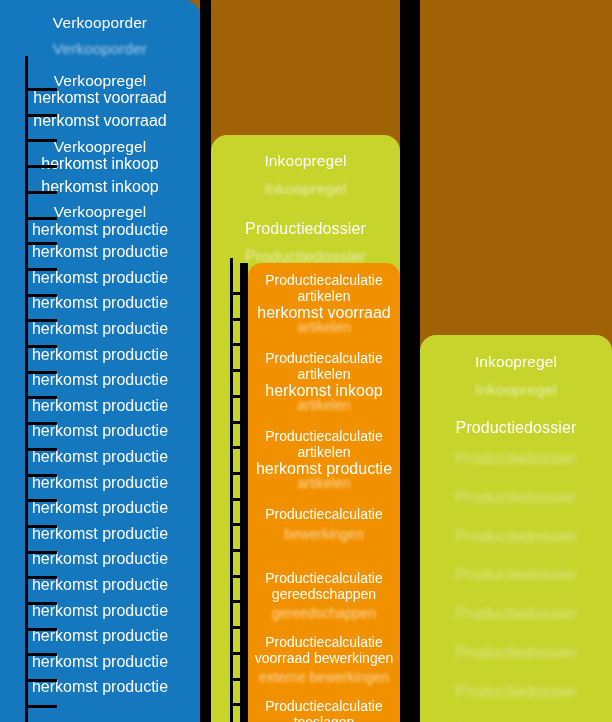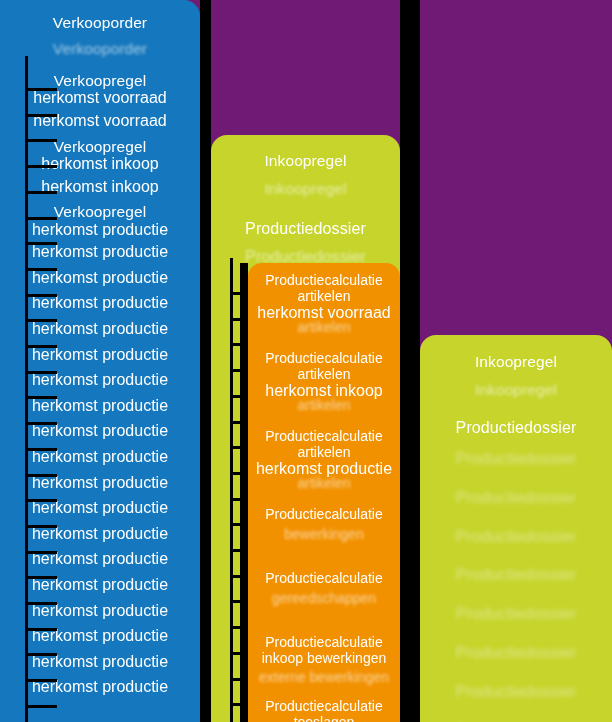--- a/index.html
+++ b/index.html
@@ -2,21 +2,21 @@
 <html><head>
 <meta charset="utf-8">
 <title>Hierarchy Panels</title>
 <style>
   html,body{margin:0;padding:0;background:#000;}
   body{
     width:612px;height:722px;position:relative;overflow:hidden;
     font-family:"Liberation Sans","DejaVu Sans",sans-serif;
     background:#000;
   }
-  #stage{position:absolute;inset:0;width:612px;height:722px;overflow:hidden;background:#701a75;}
+  #stage{position:absolute;inset:0;width:612px;height:722px;overflow:hidden;background:#a16207;}
 
   
   .panel{
     position:absolute;
     border-radius:14px 14px 0 0;
     overflow:hidden;
     color:#fff;
     box-sizing:border-box;
   }
   .panel .rows{position:absolute;left:0;top:0;width:100%;}
@@ -188,25 +188,26 @@
           <div class="row t-med">artikelen</div>
           <div class="row t-small">herkomst productie</div>
           <div class="row t-med ghost" style="margin-top: -2px;">artikelen</div>
         </div>
         <div style="position: absolute; top: 234px; width: 100%;">
           <div class="row t-med">Productiecalculatie</div>
           <div class="row t-med ghost" style="margin-top: 4px;">bewerkingen</div>
         </div>
         <div style="position: absolute; top: 298px; width: 100%;">
           <div class="row t-med">Productiecalculatie</div>
+          <div class="row t-med">gereedschappen</div>
           <div class="row t-med ghost" style="margin-top: 4px;">gereedschappen</div>
         </div>
         <div style="position: absolute; top: 362px; width: 100%;">
           <div class="row t-med">Productiecalculatie</div>
-          <div class="row t-med">inkoop bewerkingen</div>
+          <div class="row t-med">voorraad bewerkingen</div>
           <div class="row t-med ghost" style="margin-top: 4px;">externe bewerkingen</div>
         </div>
         <div style="position: absolute; top: 426px; width: 100%;">
           <div class="row t-med">Productiecalculatie</div>
           <div class="row t-med">toeslagen</div>
         </div>
       </div>
   </div>
 
   <div class="panel" id="panel-inkoopregel-right">

